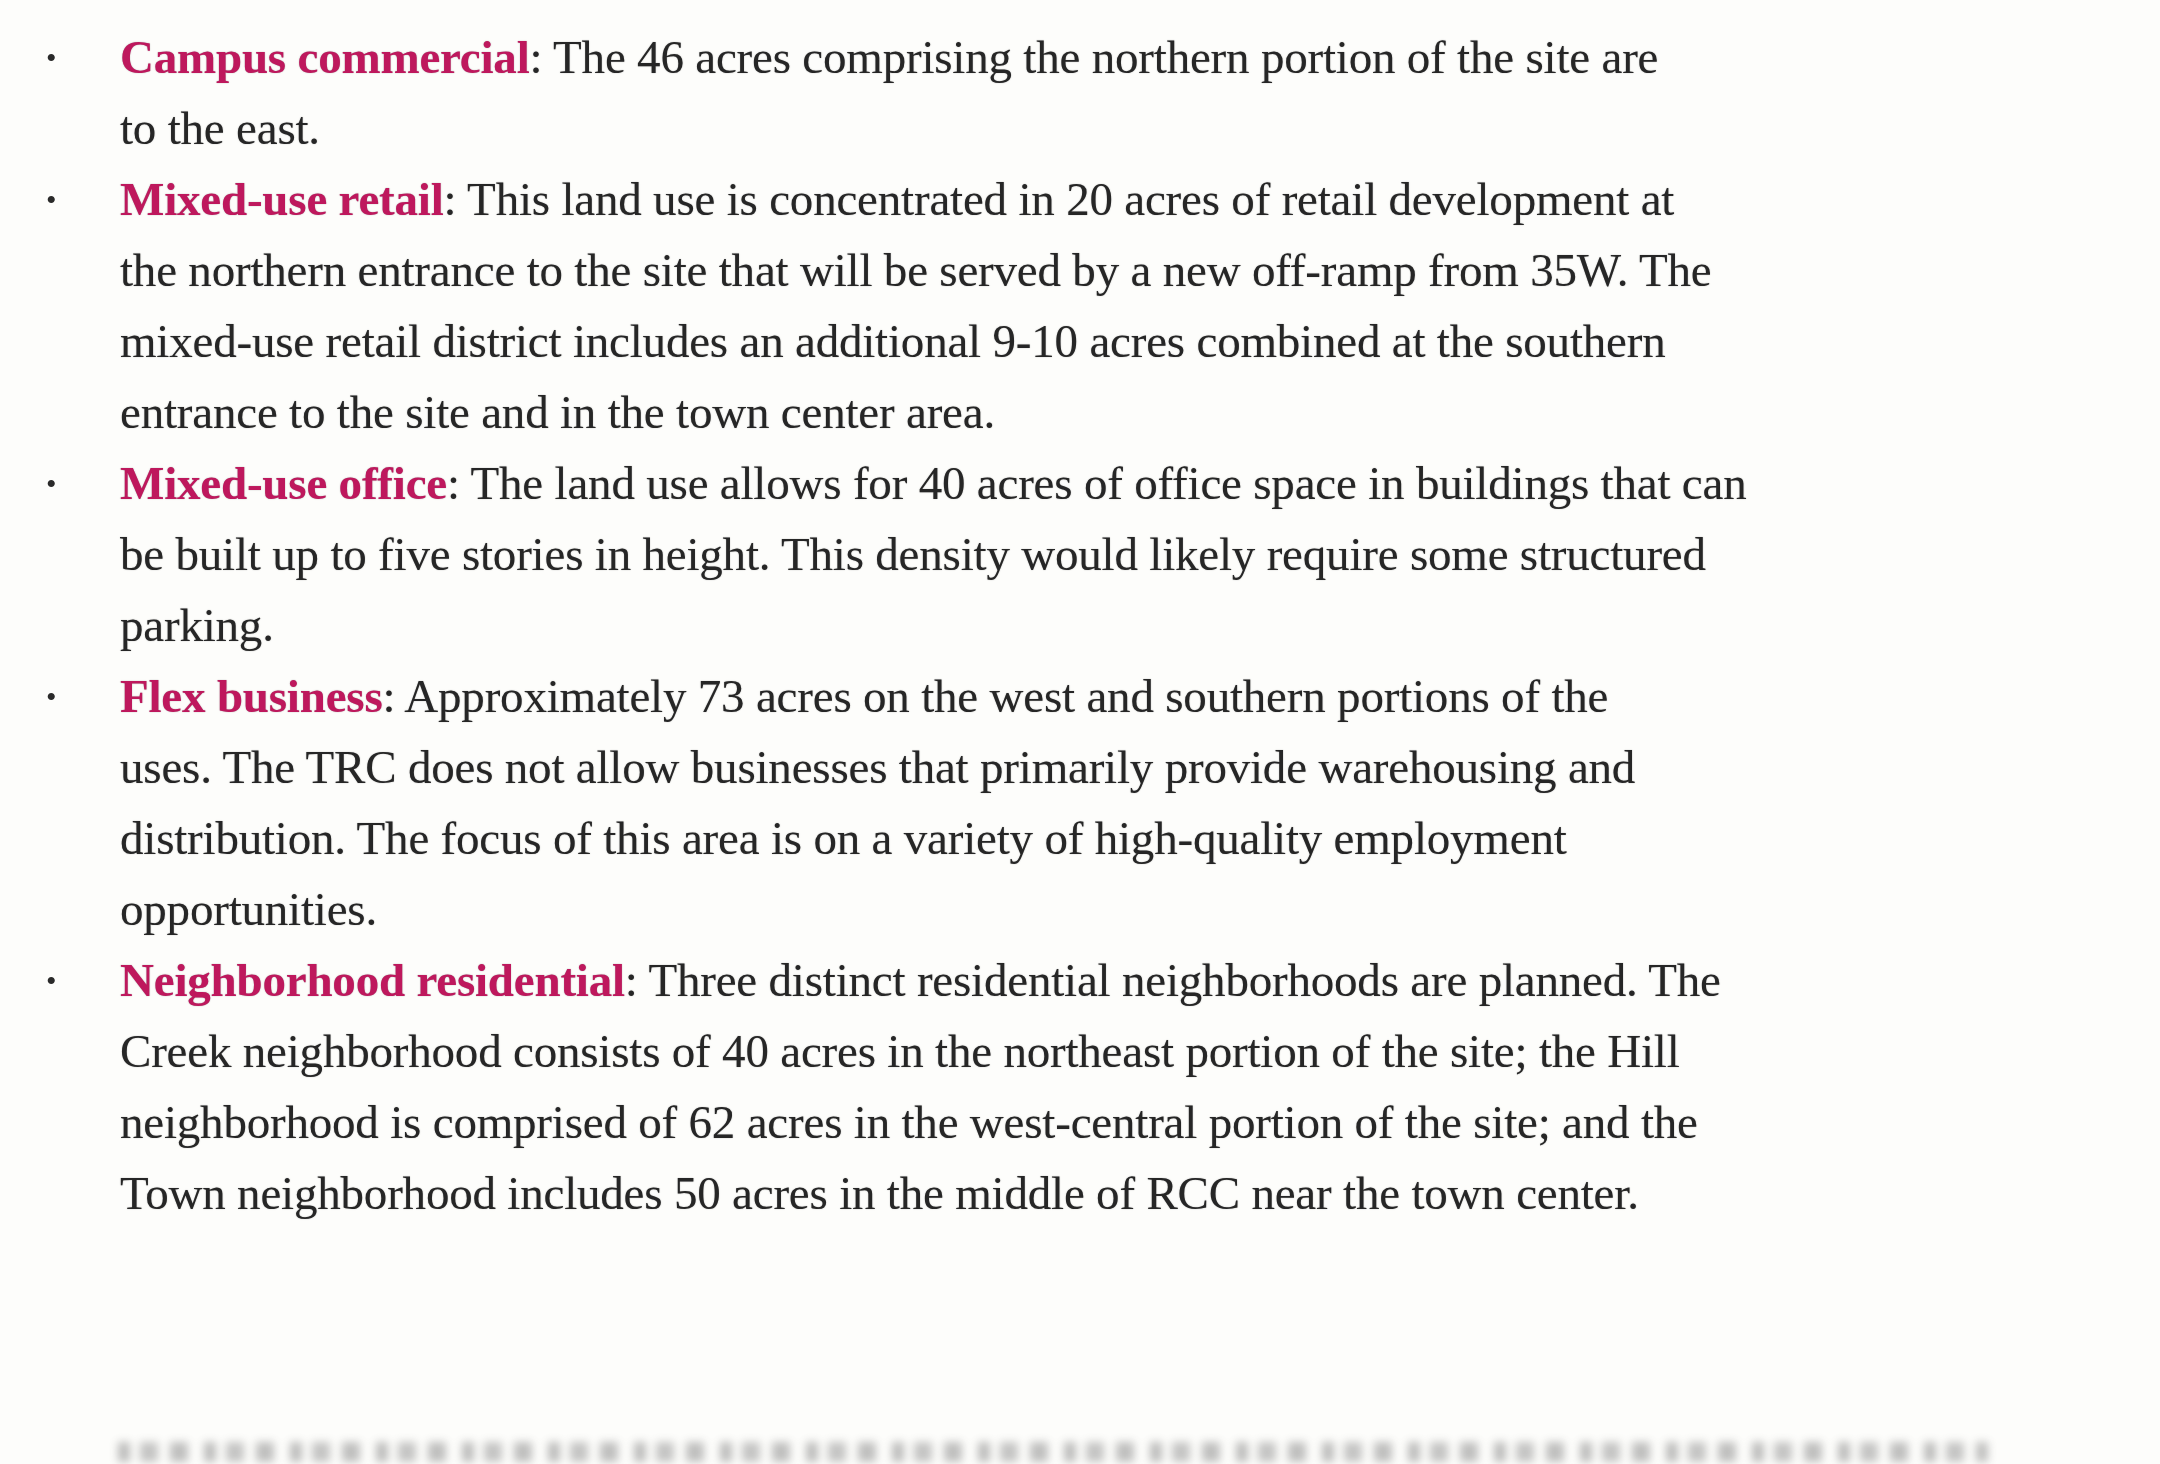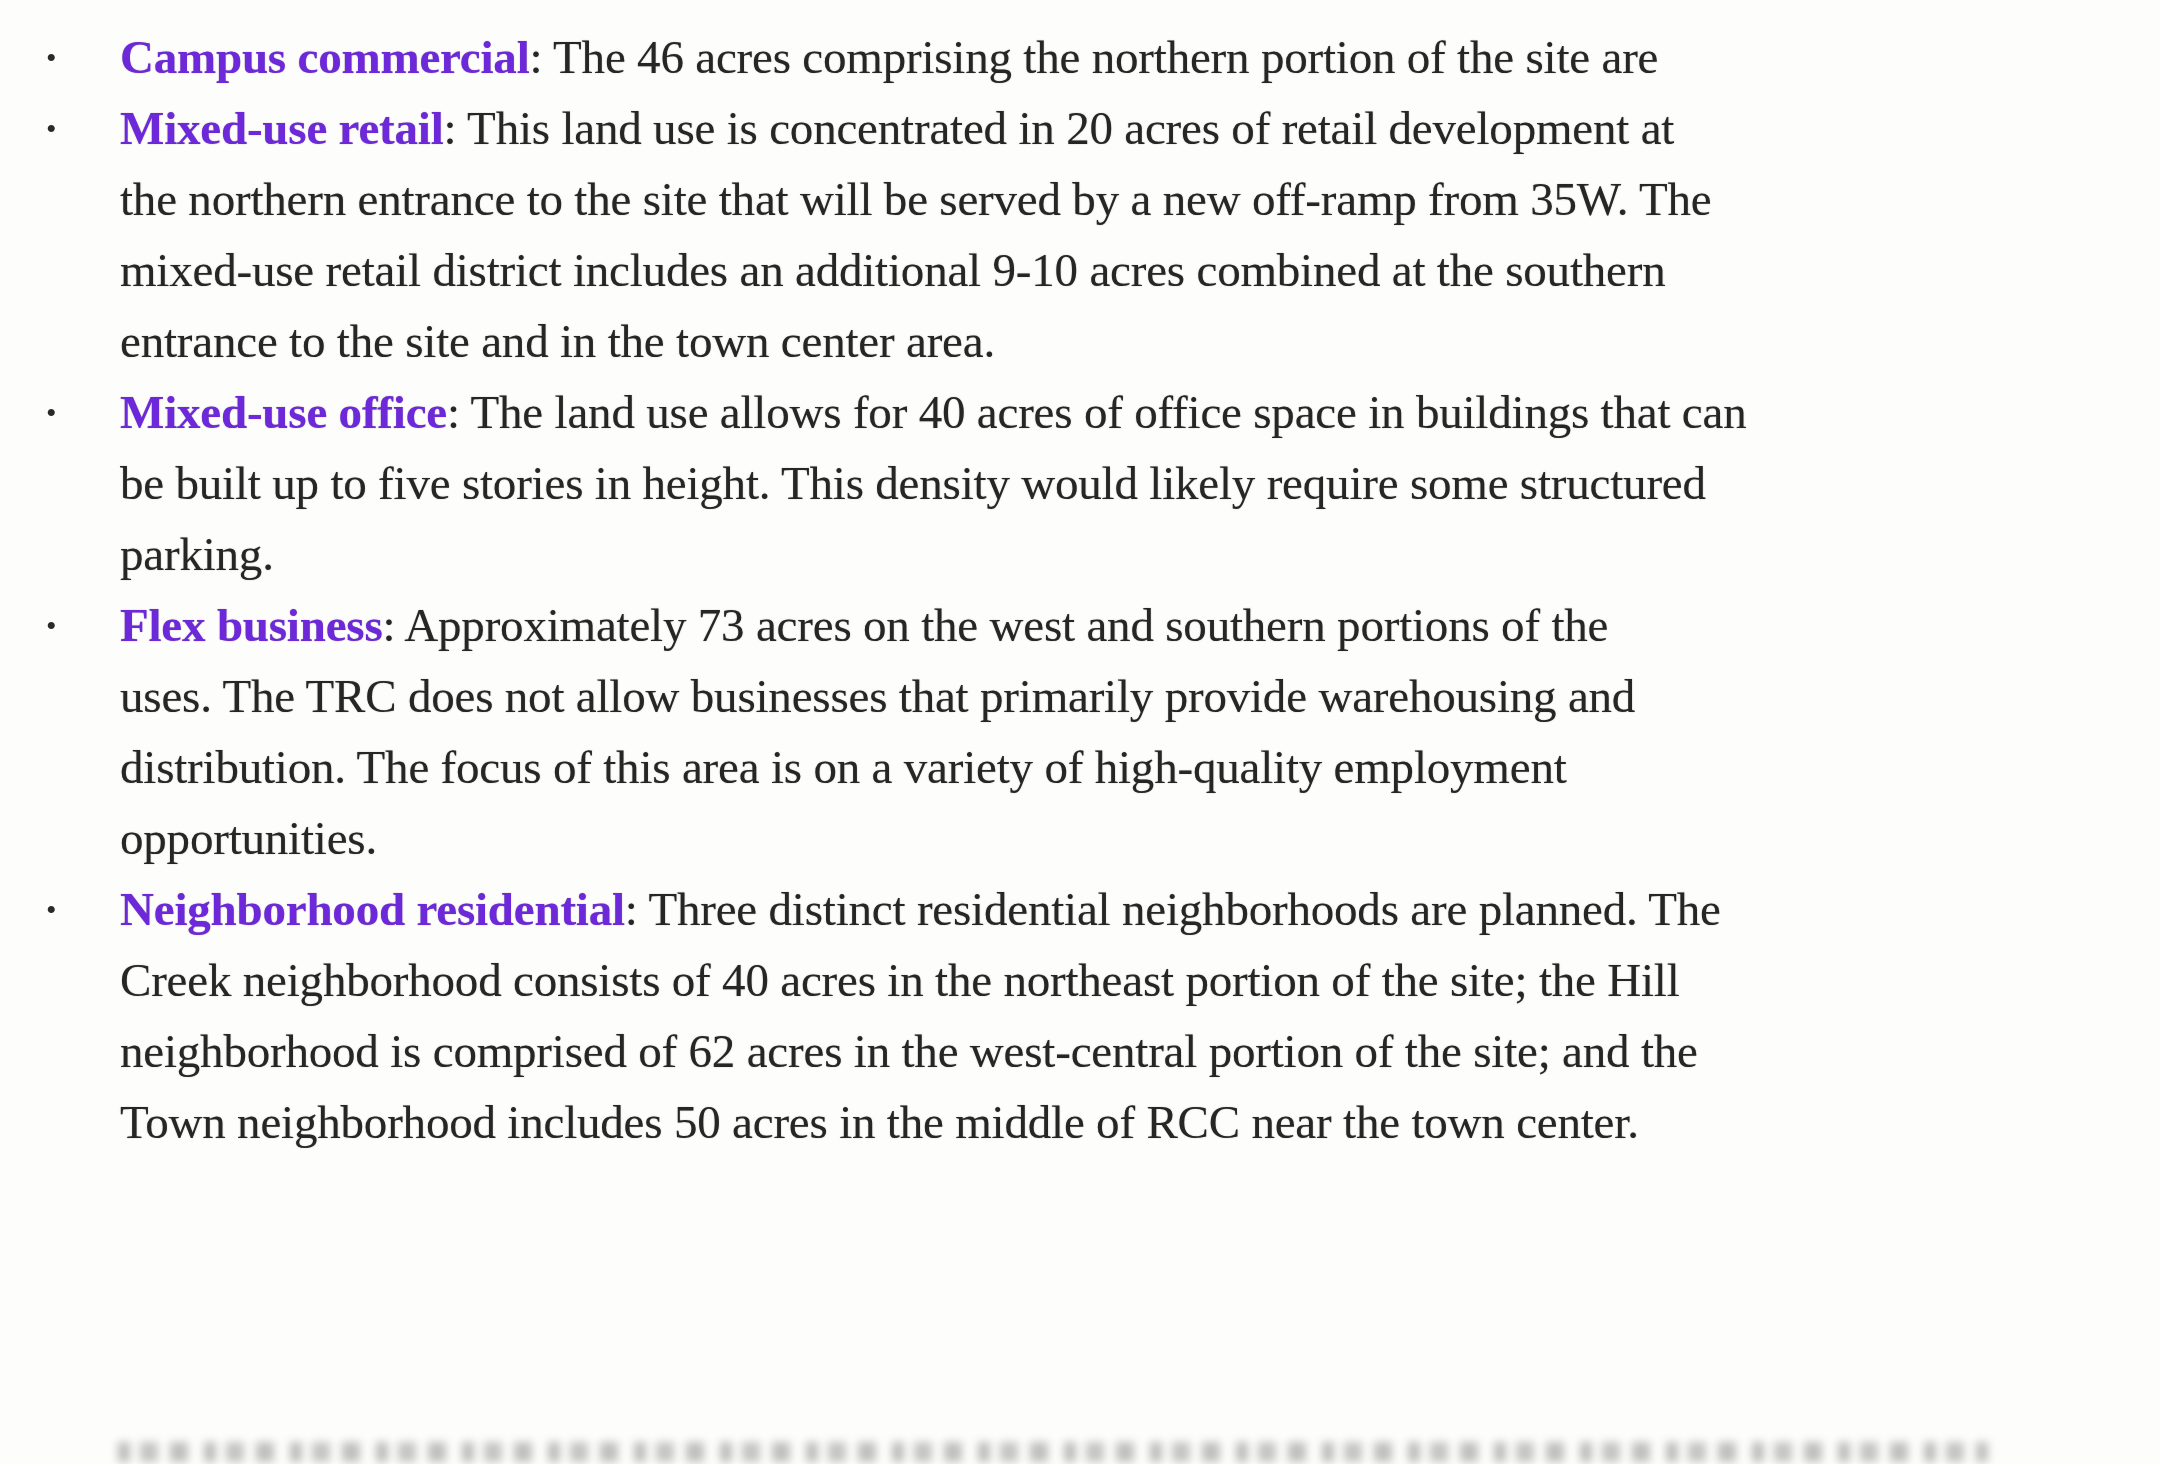--- a/index.html
+++ b/index.html
@@ -37,21 +37,21 @@
   .line {
     height: 71px;
     line-height: 71px;
     font-size: 47px;
     white-space: nowrap;
     letter-spacing: -0.2px;
     text-shadow: 0 0 1.2px rgba(50,50,50,0.45);
   }
   .term {
     font-weight: bold;
-    color: #6d28d9;
+    color: #be185d;
   }
   
   .cutoff-strip {
     position: absolute;
     left: 118px;
     top: 1442px;
     width: 1870px;
     height: 20px;
     opacity: 0.45;
     filter: blur(4px);
@@ -67,20 +67,21 @@
   }
 </style>
 </head>
 <body>
 
 <div class="doc">
 
   <div class="bullet-item">
     <span class="marker">•</span>
     <div class="line"><span class="term">Campus commercial</span><span>: The 46 acres comprising the northern portion of the site are</span></div>
+    <div class="line">to the east.</div>
   </div>
 
   <div class="bullet-item">
     <span class="marker">•</span>
     <div class="line"><span class="term">Mixed-use retail</span><span>: This land use is concentrated in 20 acres of retail development at</span></div>
     <div class="line">the northern entrance to the site that will be served by a new off-ramp from 35W. The</div>
     <div class="line">mixed-use retail district includes an additional 9-10 acres combined at the southern</div>
     <div class="line">entrance to the site and in the town center area.</div>
   </div>
 

